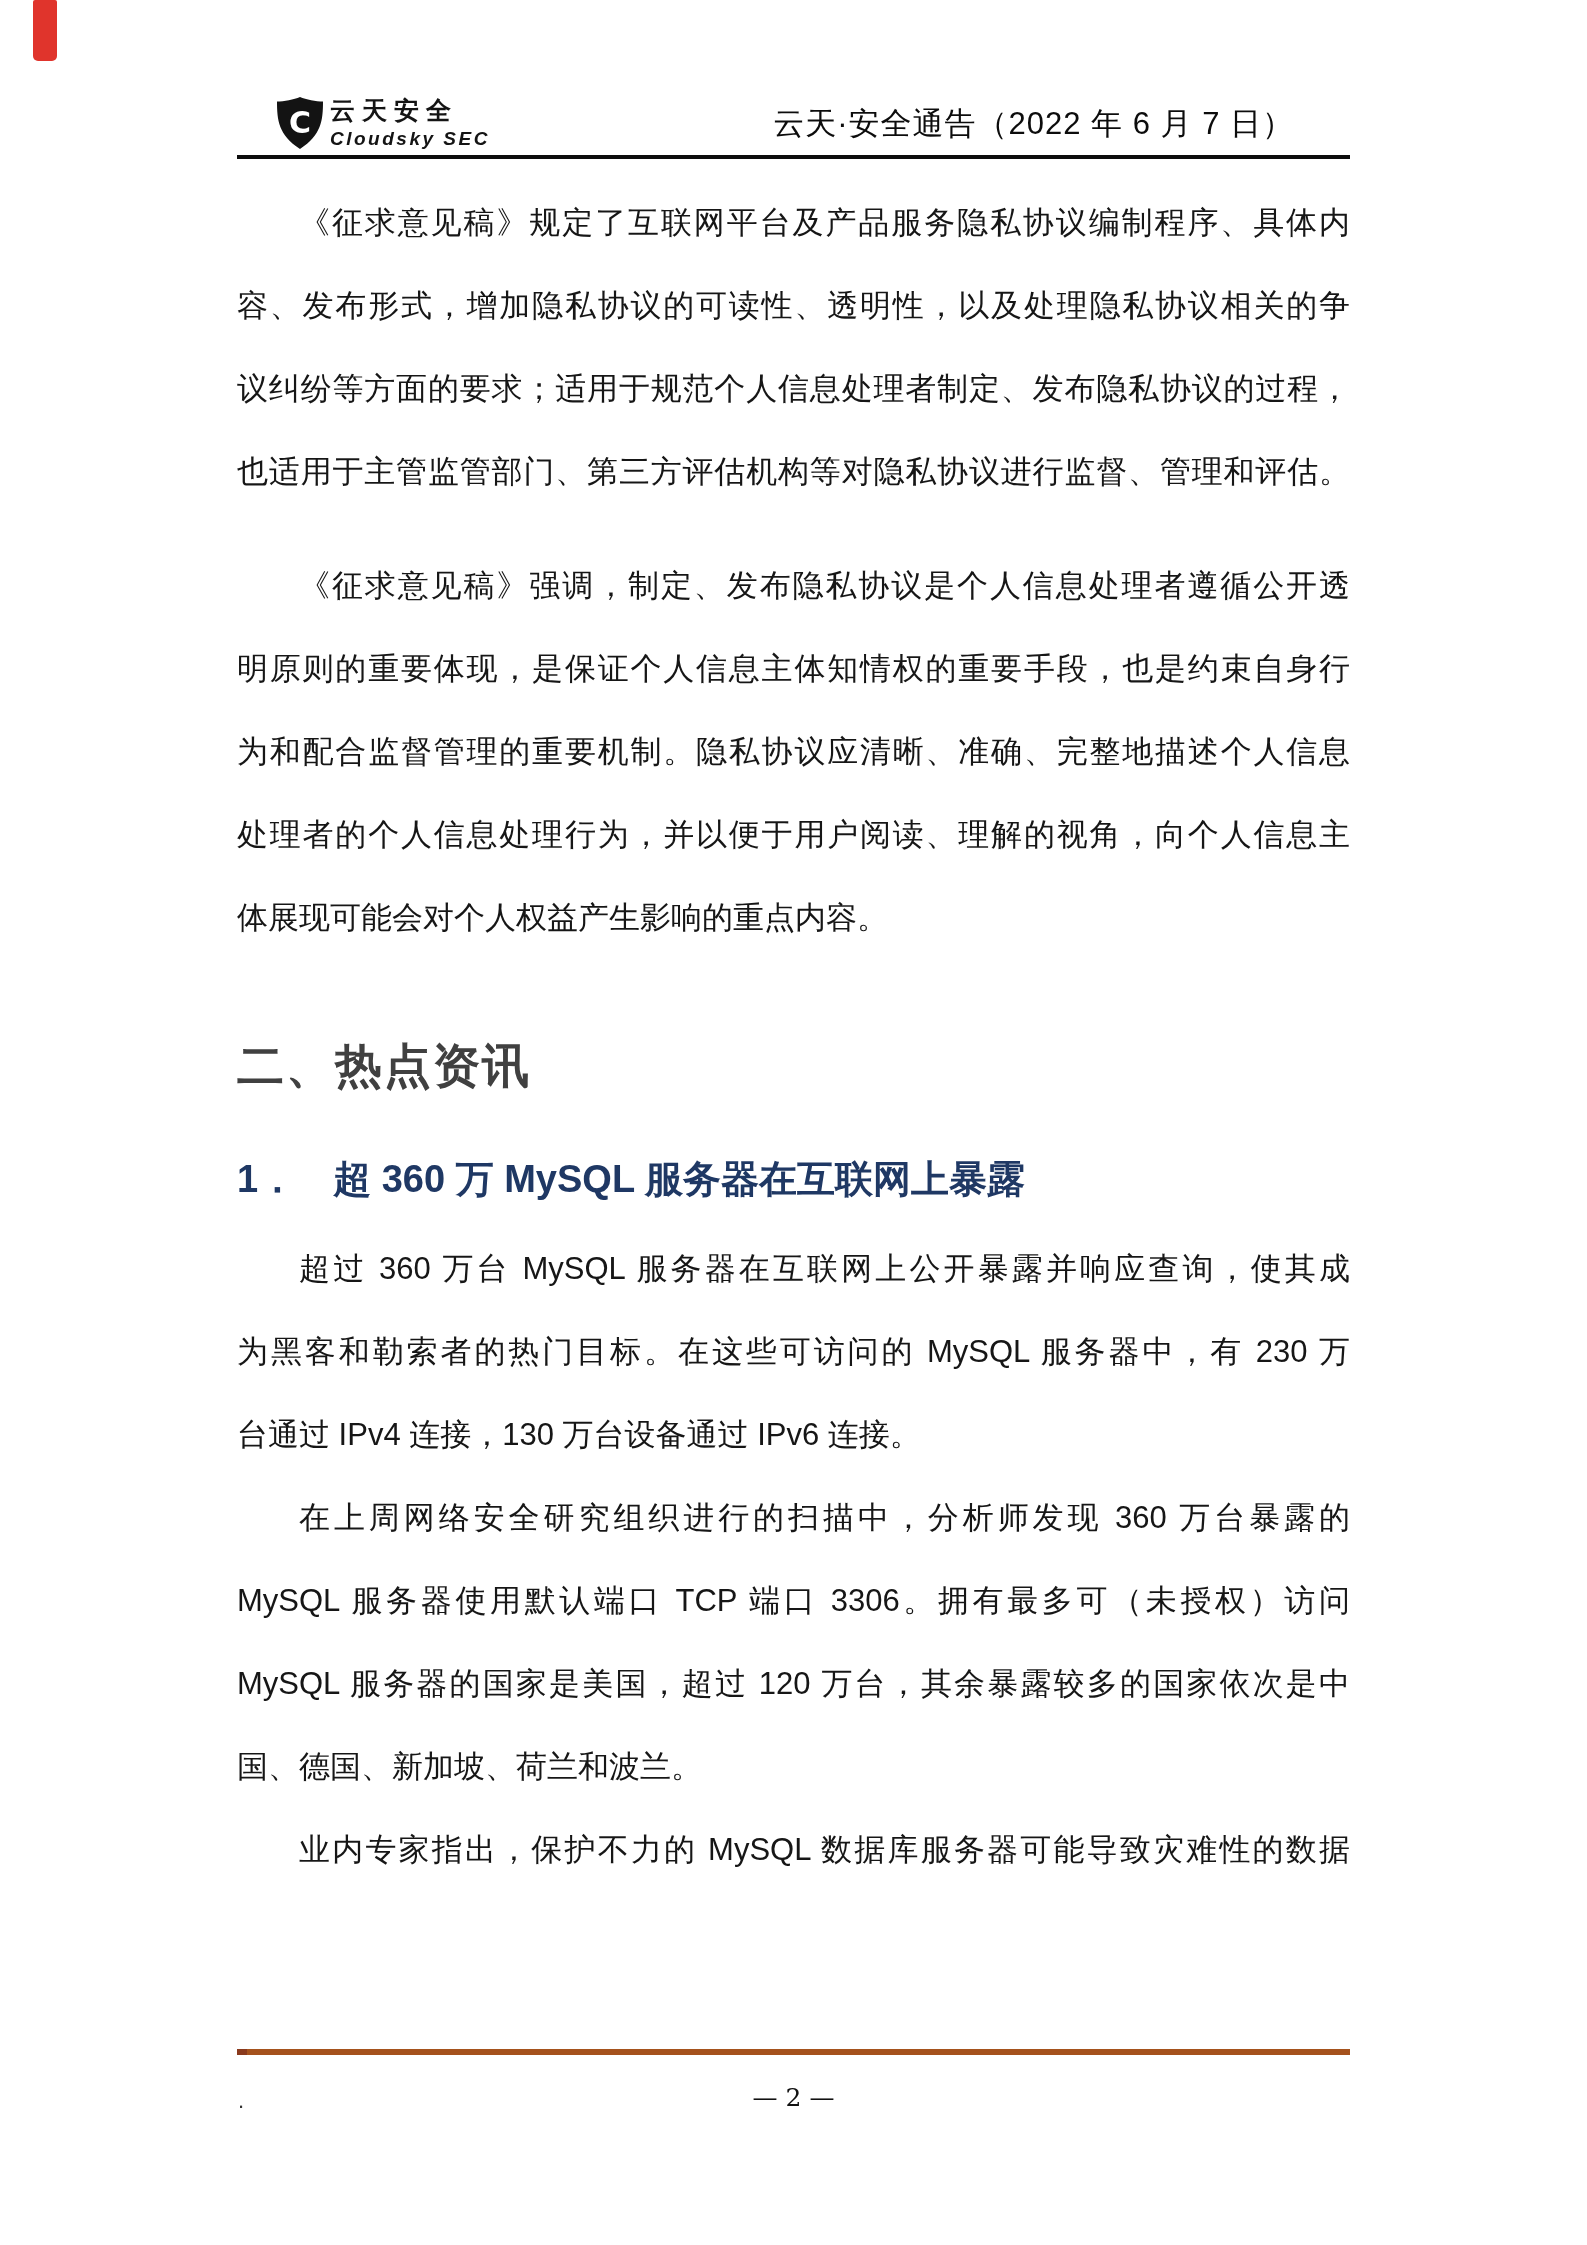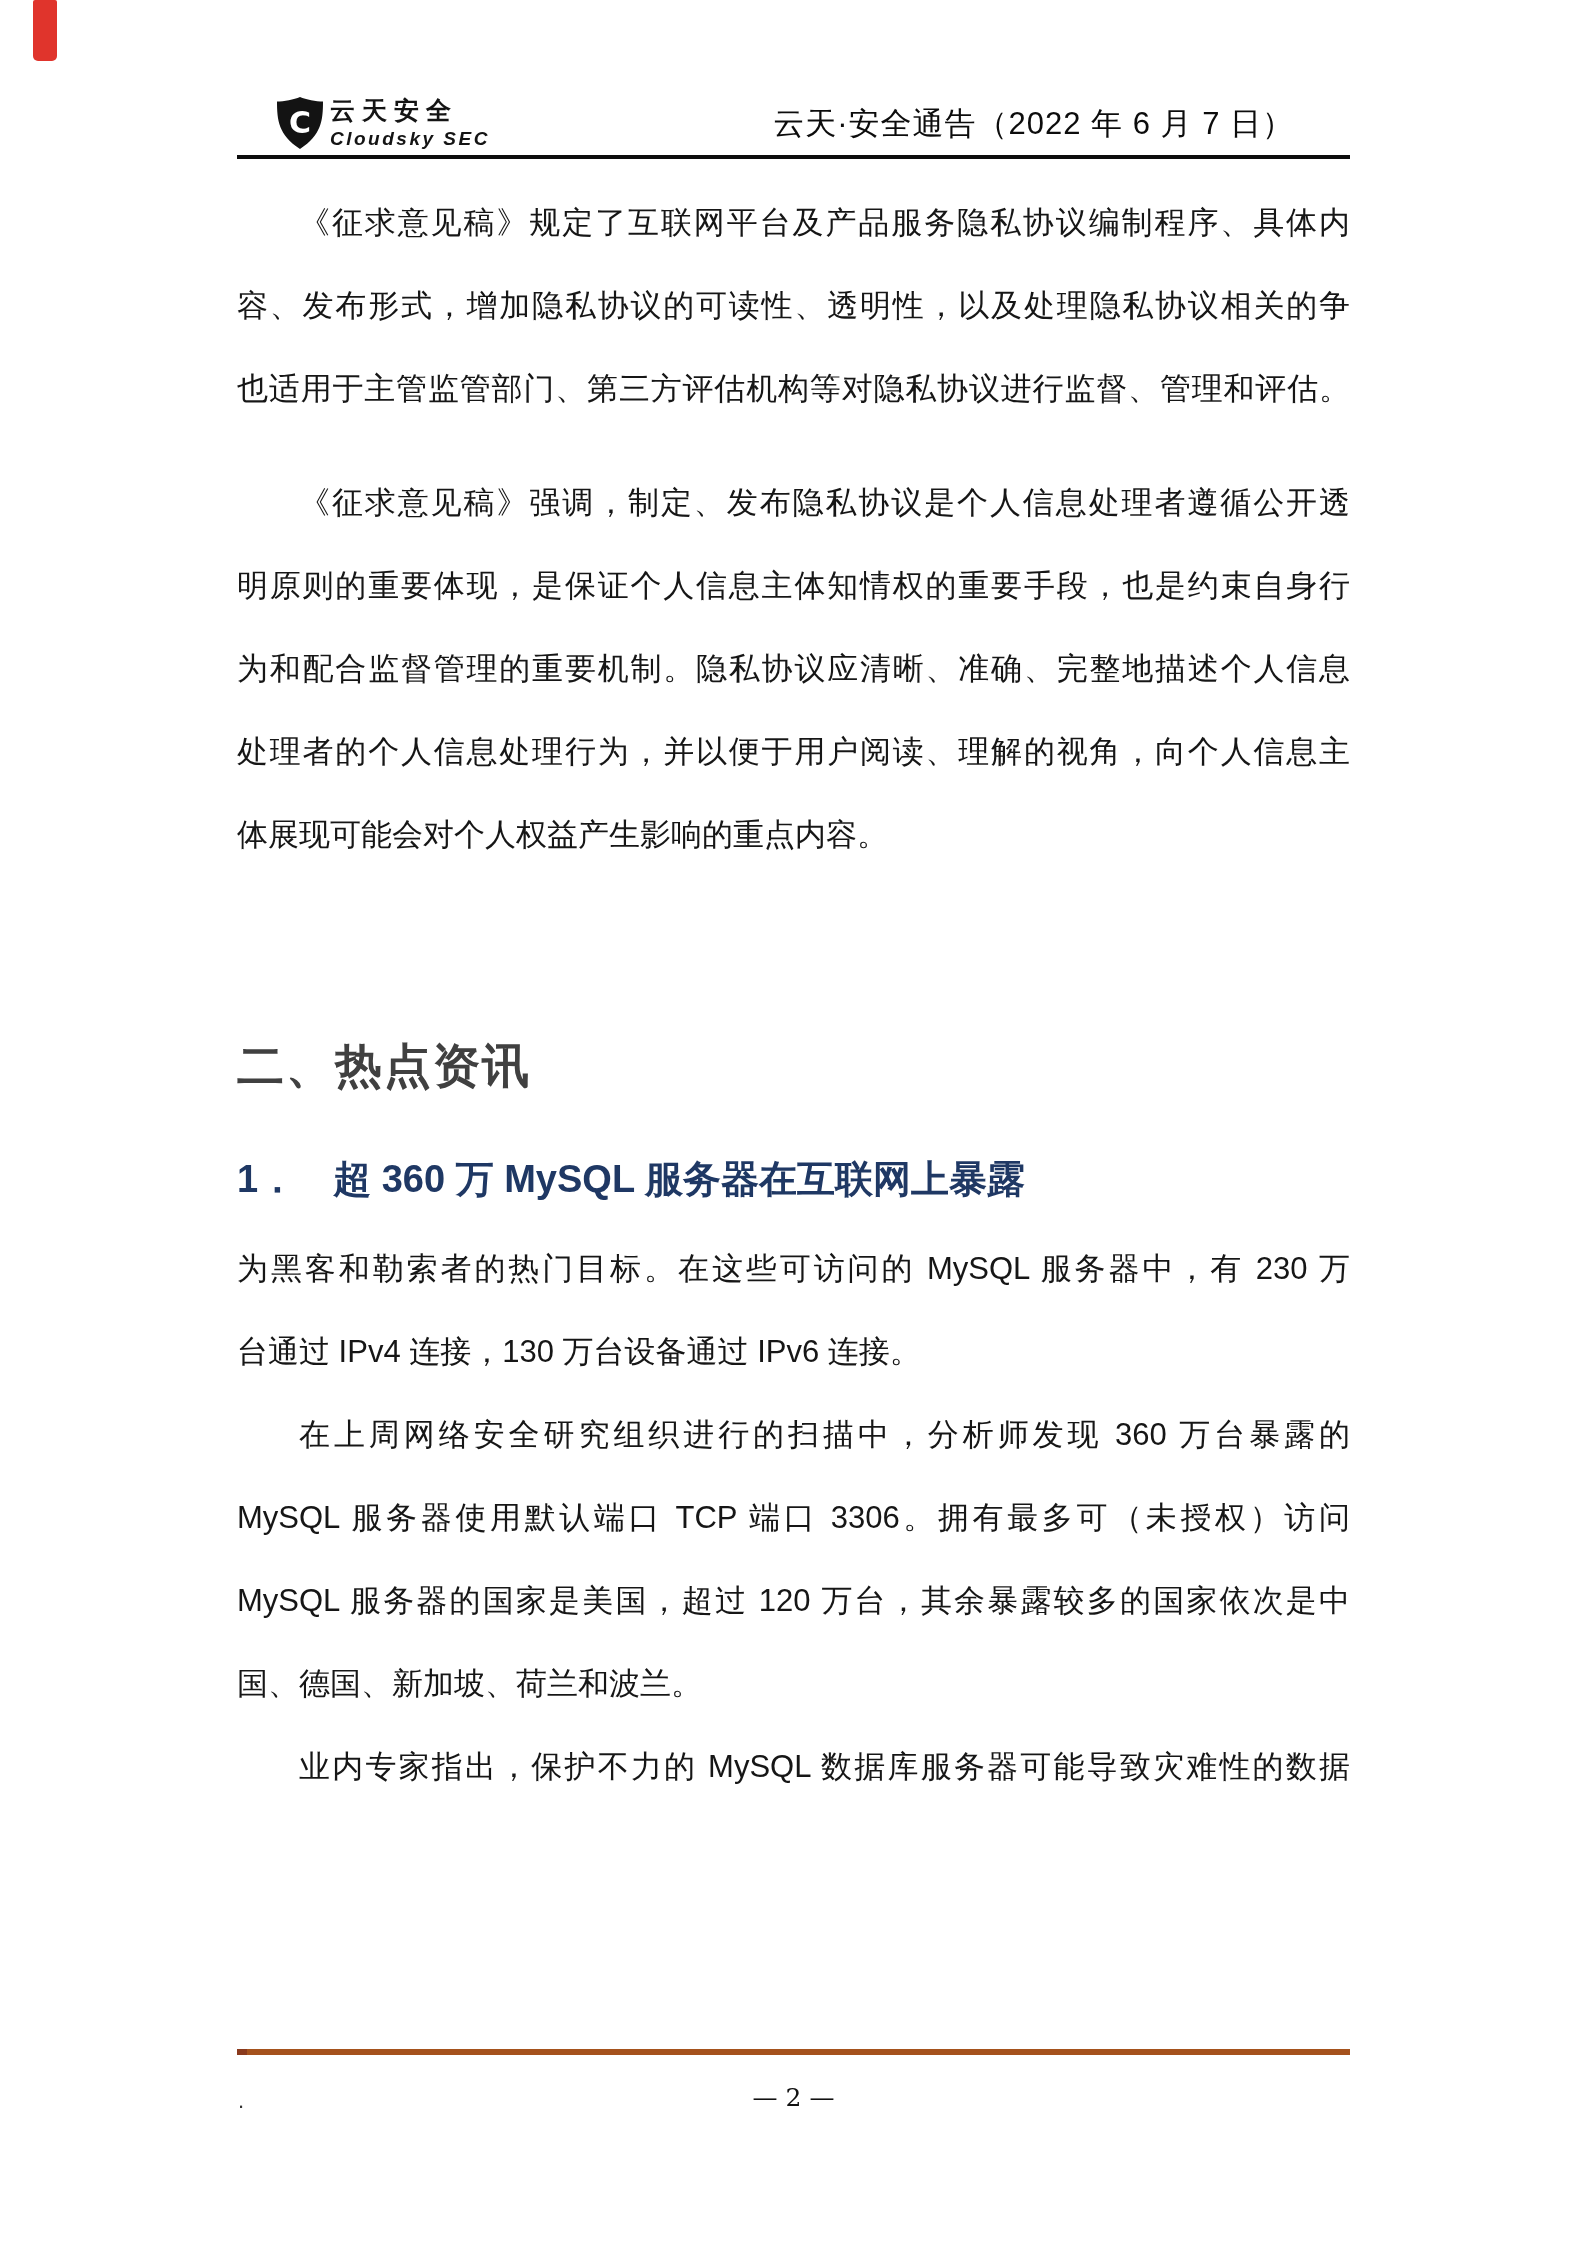--- a/index.html
+++ b/index.html
@@ -92,39 +92,41 @@
     </span>
   </div>
 
   <div class="header-title">云天·安全通告（2022 年 6 月 7 日）</div>
   <div class="header-rule"></div>
 
   <div class="textblock block-a">
     <div class="para">
       <div class="line indent">《征求意见稿》规定了互联网平台及产品服务隐私协议编制程序、具体内</div>
       <div class="line">容、发布形式，增加隐私协议的可读性、透明性，以及处理隐私协议相关的争</div>
+      <div class="line">议纠纷等方面的要求；适用于规范个人信息处理者制定、发布隐私协议的过程，</div>
       <div class="line">也适用于主管监管部门、第三方评估机构等对隐私协议进行监督、管理和评估。</div>
     </div>
     <div class="para p2gap">
       <div class="line indent">《征求意见稿》强调，制定、发布隐私协议是个人信息处理者遵循公开透</div>
       <div class="line">明原则的重要体现，是保证个人信息主体知情权的重要手段，也是约束自身行</div>
       <div class="line">为和配合监督管理的重要机制。隐私协议应清晰、准确、完整地描述个人信息</div>
       <div class="line">处理者的个人信息处理行为，并以便于用户阅读、理解的视角，向个人信息主</div>
       <div class="line last">体展现可能会对个人权益产生影响的重点内容。</div>
     </div>
   </div>
 
   <div class="h1" style="color: #404040;">二、热点资讯</div>
   <div class="h2" style="color: rgb(31, 56, 100);">
     <span class="h2-num">1．</span>
     <span class="h2-title">超 360 万 MySQL 服务器在互联网上暴露</span>
   </div>
 
   <div class="textblock block-b">
     <div class="para">
+      <div class="line indent">超过 360 万台 MySQL 服务器在互联网上公开暴露并响应查询，使其成</div>
       <div class="line">为黑客和勒索者的热门目标。在这些可访问的 MySQL 服务器中，有 230 万</div>
       <div class="line last">台通过 IPv4 连接，130 万台设备通过 IPv6 连接。</div>
     </div>
     <div class="para">
       <div class="line indent">在上周网络安全研究组织进行的扫描中，分析师发现 360 万台暴露的</div>
       <div class="line">MySQL 服务器使用默认端口 TCP 端口 3306。拥有最多可（未授权）访问</div>
       <div class="line">MySQL 服务器的国家是美国，超过 120 万台，其余暴露较多的国家依次是中</div>
       <div class="line last">国、德国、新加坡、荷兰和波兰。</div>
     </div>
     <div class="para">

